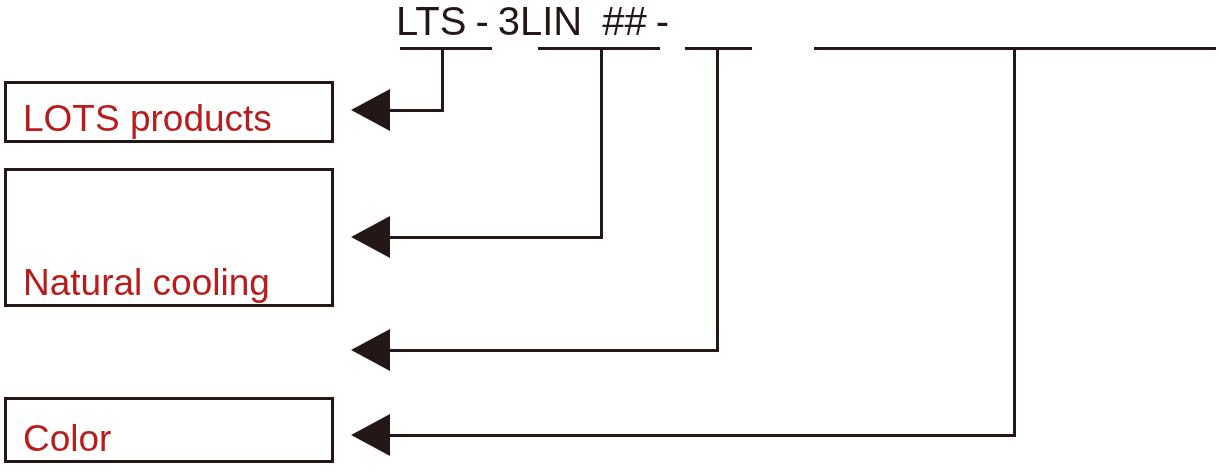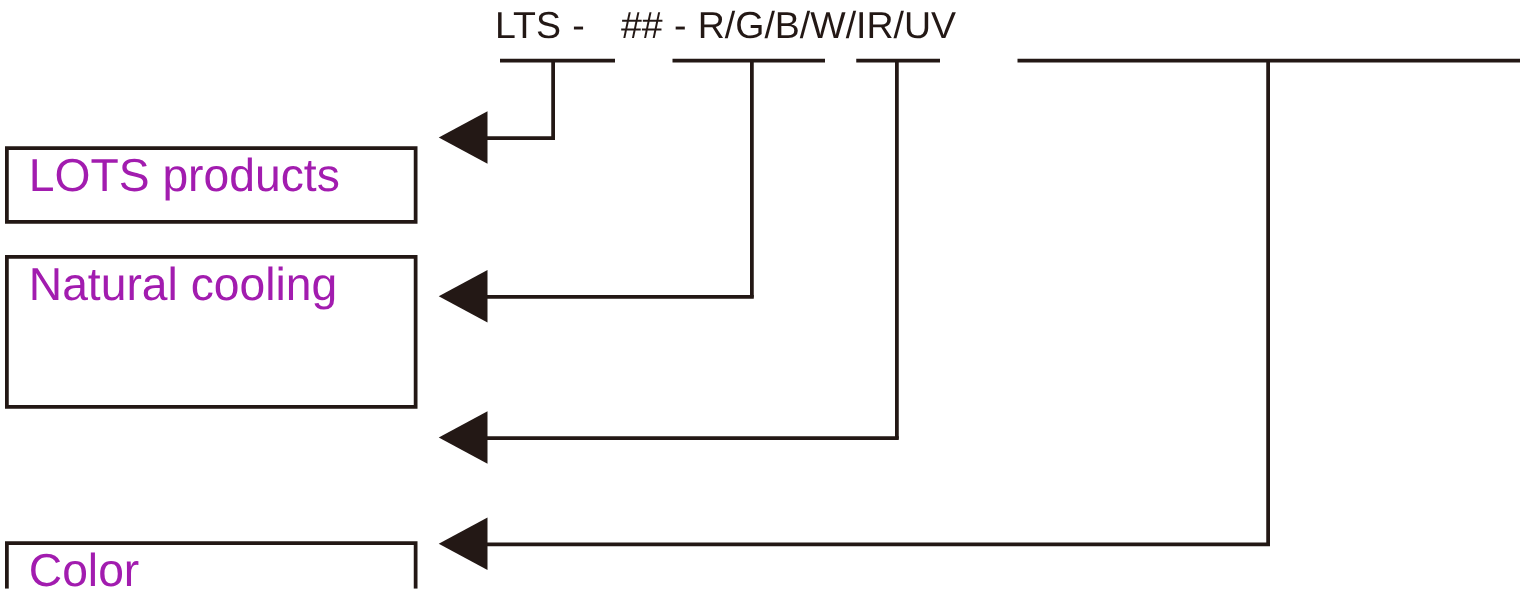--- a/index.html
+++ b/index.html
@@ -21,21 +21,21 @@
   }
 
   
   .partnumber {
     position: absolute;
     left: 0;
     top: 0;
     width: 1220px;
     height: 52px;
     white-space: nowrap;
-    font-size: 30px;
+    font-size: 40px;
     line-height: 44px;
     color: #231815;
     letter-spacing: 0px;
   }
   .pn-row {
     position: absolute;
     left: 396px;
     top: -1px;
     display: flex;
     align-items: baseline;
@@ -61,34 +61,33 @@
     top: 47px;
   }
 
   
   .box {
     position: absolute;
     left: 4px;
     box-sizing: border-box;
     border: 3px solid #231815;
     background: #ffffff;
-    color: #a21caf;
+    color: #b91c1c;
     font-size: 37px;
     line-height: 42px;
     display: flex;
     flex-direction: column;
-    justify-content: flex-start;
+    justify-content: flex-end;
     padding-left: 16px;
     width: 330px;
-    margin-top: 36px;
   }
   .box .ln { display: block; }
 
   #box-products { top: 81px;  height: 62px; }
-  #box-cooling  { top: 168px; height: 123px; }
+  #box-cooling  { top: 168px; height: 139px; }
   #box-length   { top: 312px; height: 59px; }
   #box-color    { top: 397px; height: 66px; }
 
   
   .hline {
     position: absolute;
     height: 3px;
     background: #231815;
   }
   .vline {
@@ -107,24 +106,24 @@
 </style>
 </head>
 <body>
 
 <div id="canvas">
 
   <div class="partnumber">
     <div class="pn-row">
       <span class="pn-seg">LTS</span>
       <span class="pn-sep">-</span>
+      <span class="pn-seg">3LIN</span>
       <span class="pn-gap"></span>
       <span class="pn-seg">##</span>
       <span class="pn-sep">-</span>
-      <span class="pn-seg">R/G/B/W/IR/UV</span>
     </div>
 
     <div class="ubar" style="left:400px; width:92px;"></div>
     <div class="ubar" style="left:538px; width:122px;"></div>
     <div class="ubar" style="left:685px; width:67px;"></div>
     <div class="ubar" style="left:814px; width:402px;"></div>
   </div>
 
   <div class="box" id="box-products">
     <span class="ln">LOTS products</span>

